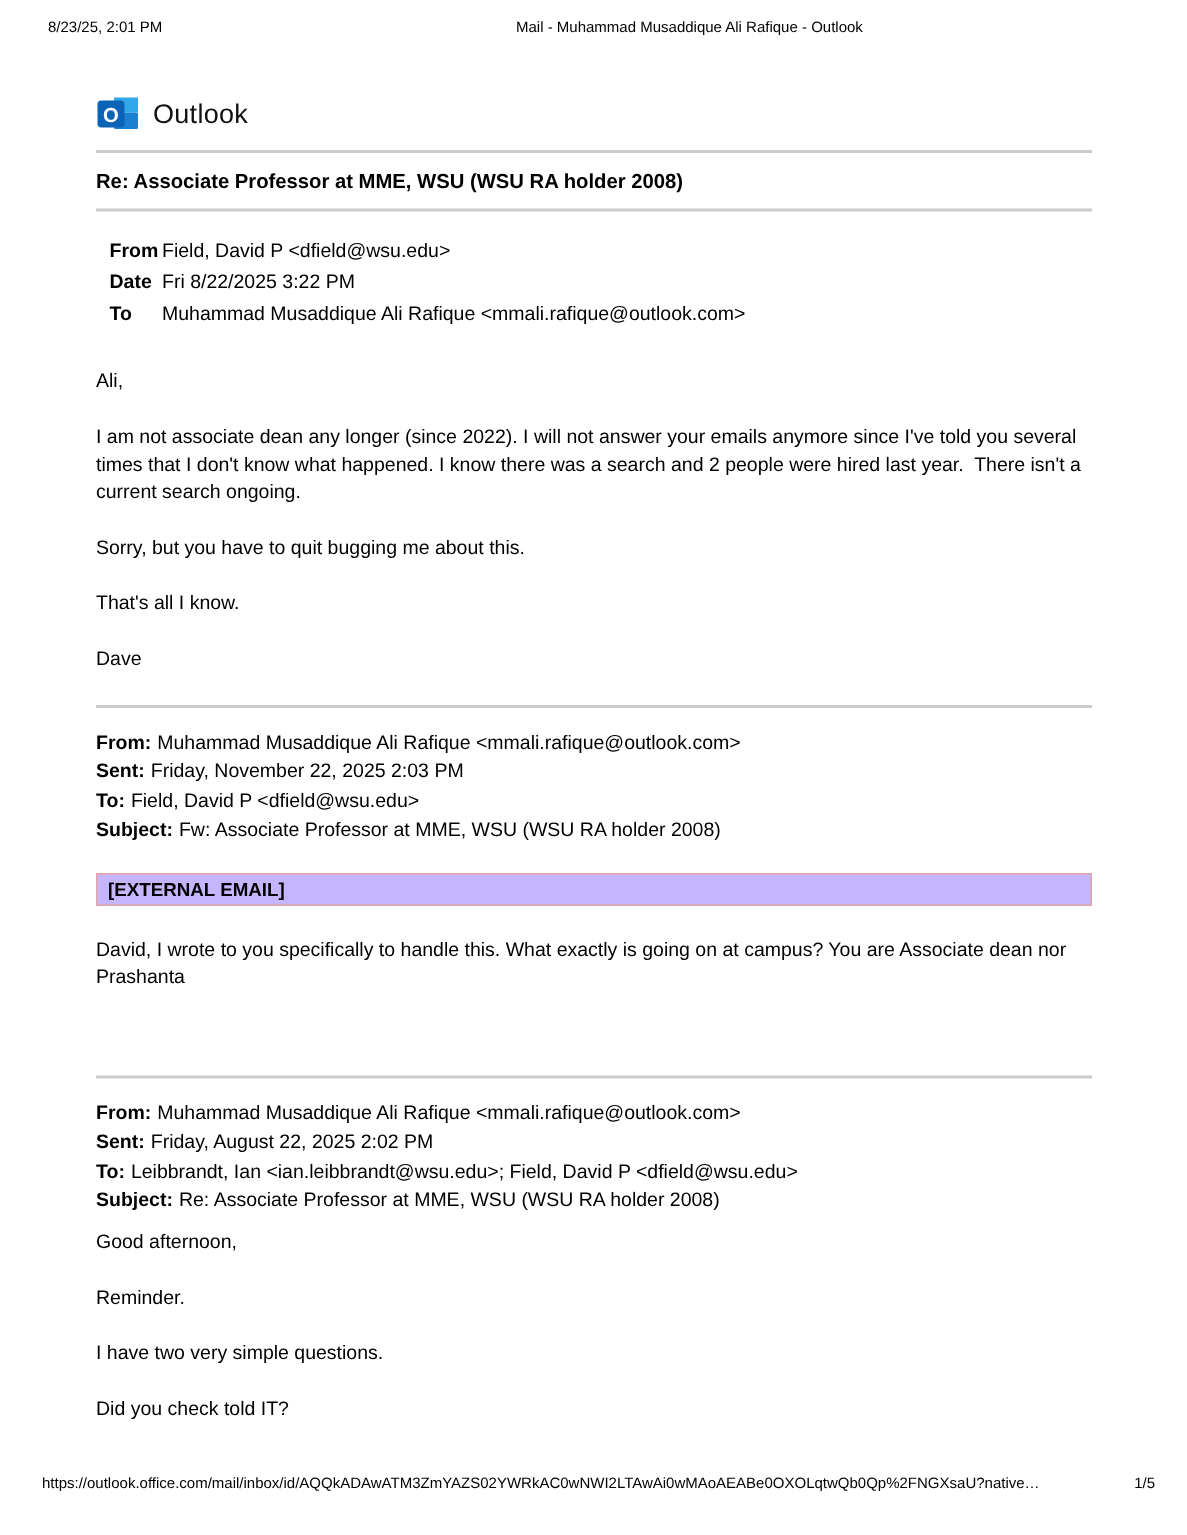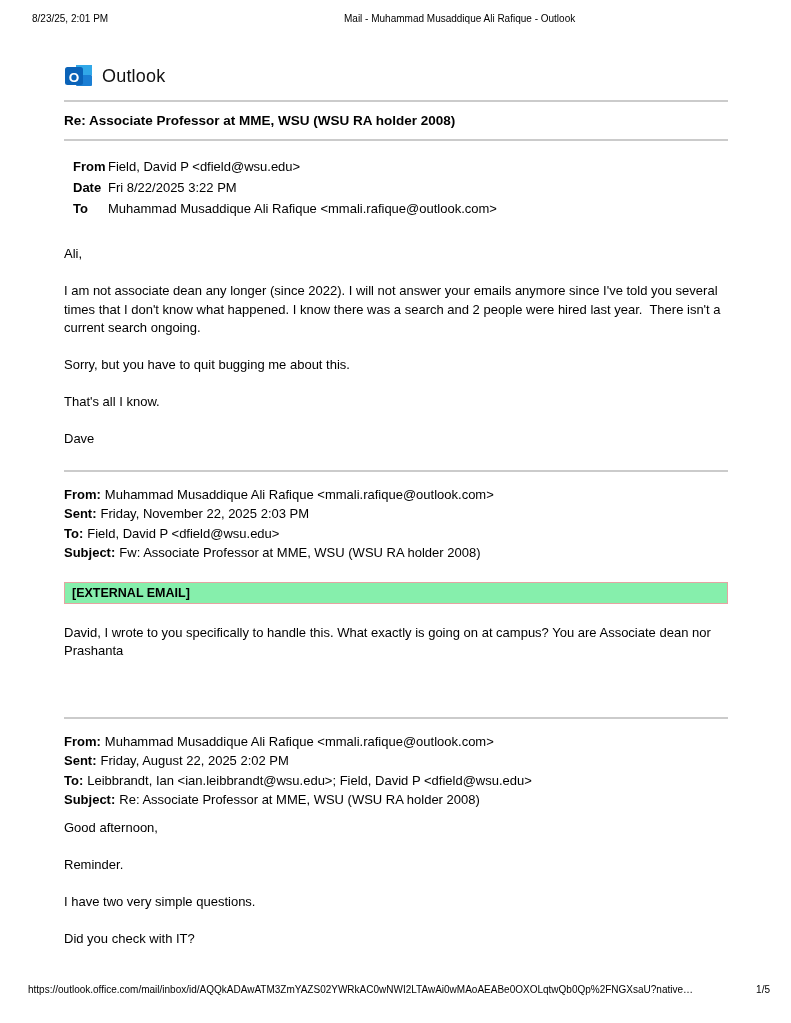--- a/index.html
+++ b/index.html
@@ -52,21 +52,21 @@
   .qhdr .qlabel { font-weight: 700; margin-right: 4px; }
 
   .external-banner {
     margin-top: 19px;
     border: 1px solid #e5a3a2;
     height: 22px;
     line-height: 20px;
     padding-left: 7px;
     font-weight: 700;
     font-size: 12.5px;
-    background: #86efac;
+    background: #c4b5fd;
   }
 
   .qbody { margin-top: 20px; font-size: 13px; line-height: 18.5px; white-space: pre-wrap; }
 
   .final p { margin-top: 18.5px; font-size: 13px; line-height: 18.5px; }
   .final p:first-child { margin-top: 9px; }
 </style>
 </head>
 <body>
 
@@ -153,21 +153,21 @@
       </div>
       <div>
         <span class="qlabel">Subject:</span><span>Re: Associate Professor at MME, WSU (WSU RA holder 2008)</span>
       </div>
     </div>
 
     <div class="final">
       <p>Good afternoon,</p>
       <p>Reminder.</p>
       <p>I have two very simple questions.</p>
-      <p>Did you check with IT?</p>
+      <p>Did you check told IT?</p>
     </div>
 
   </div>
 
   <div class="print-footer">
     <span class="pf-url">https://outlook.office.com/mail/inbox/id/AQQkADAwATM3ZmYAZS02YWRkAC0wNWI2LTAwAi0wMAoAEABe0OXOLqtwQb0Qp%2FNGXsaU?native…</span>
     <span class="pf-page">1/5</span>
   </div>
 
 </div>

